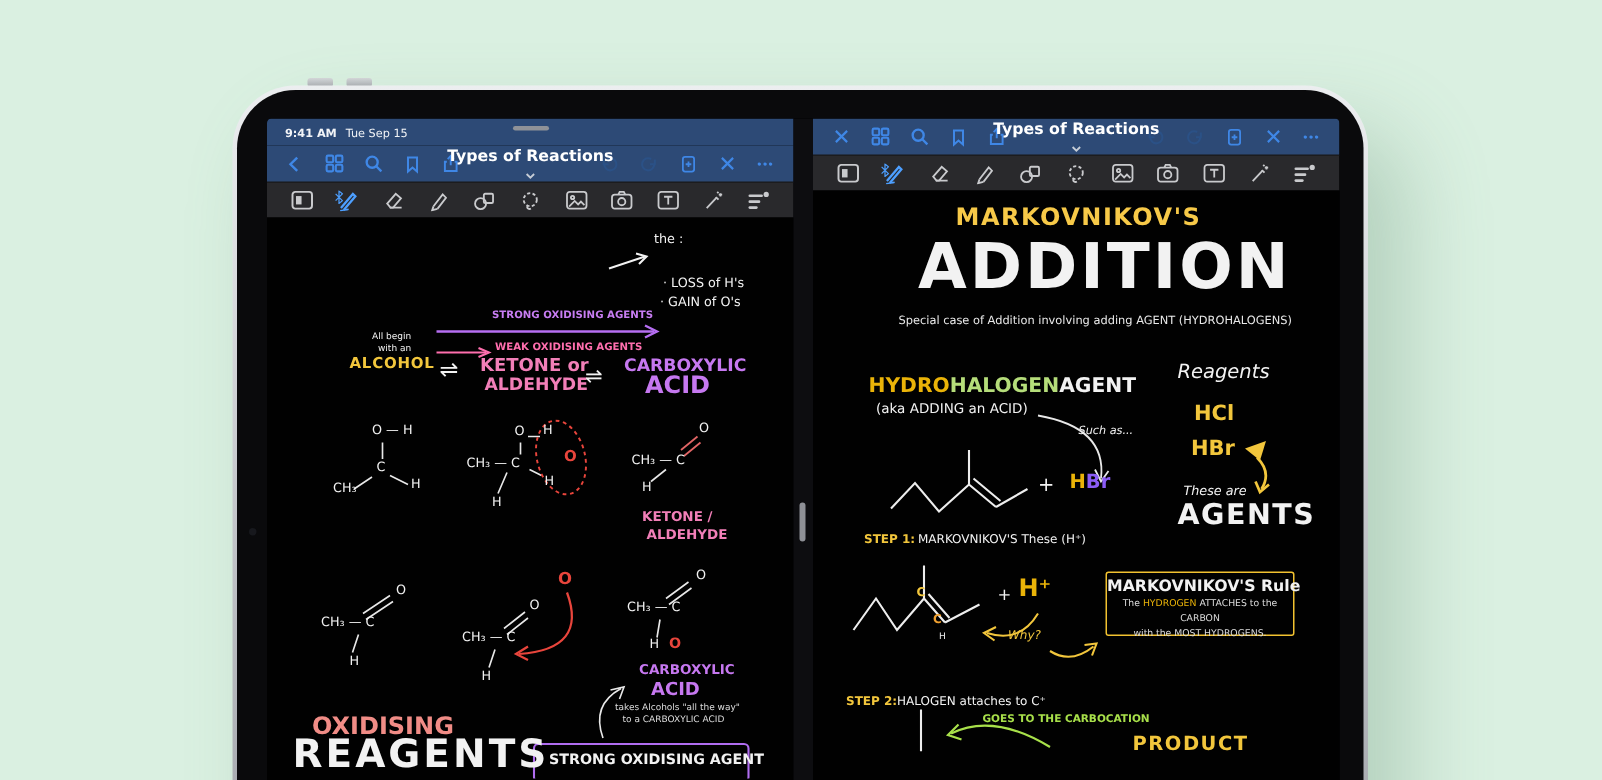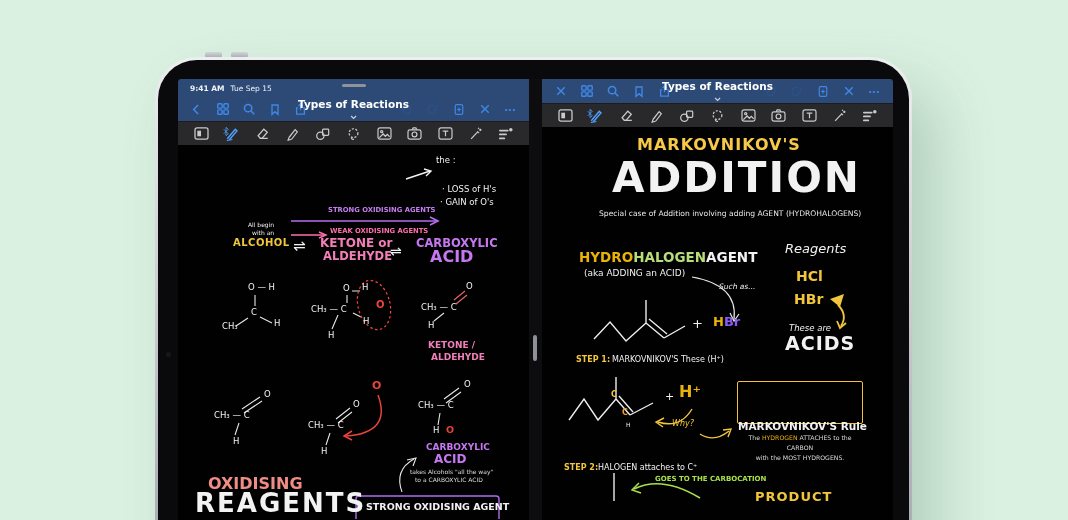--- a/index.html
+++ b/index.html
@@ -481,33 +481,33 @@
       <span class="t" style="left:37px; top:123px; font-size:13.5px; font-weight:bold;"><span class="blue">HYDRO</span><span class="green">HALOGEN</span><span class="w">AGENT</span></span>
       <span class="t w" style="left:42px; top:141px; font-size:9px;">(aka ADDING an ACID)</span>
       <span class="t w" style="left:177px; top:156px; font-size:7.5px; font-style:italic;">Such as...</span>
       <span class="t w" style="left:150px; top:190px; font-size:13px;">+</span>
       <span class="t" style="left:171px; top:188px; font-size:13px; font-weight:bold;"><span class="blue">H</span><span style="color:#8b5cf6;">Br</span></span>
 
       <span class="t w" style="left:243px; top:115px; font-size:13px; font-style:italic;">Reagents</span>
       <span class="t yellow" style="left:254px; top:141px; font-size:14px; font-weight:bold;">HCl</span>
       <span class="t yellow" style="left:252px; top:164px; font-size:14px; font-weight:bold;">HBr</span>
       <span class="t w" style="left:247px; top:197px; font-size:8.5px; font-style:italic;">These are</span>
-      <span class="t w" style="left:243px; top:206px; font-size:19px; font-weight:bold; letter-spacing:1px;">ACIDS</span>
+      <span class="t w" style="left:243px; top:206px; font-size:19px; font-weight:bold; letter-spacing:1px;">AGENTS</span>
 
       <span class="t yellow" style="left:34px; top:228px; font-size:8px; font-weight:bold;">STEP 1:</span>
       <span class="t w" style="left:70px; top:228px; font-size:8px;">MARKOVNIKOV'S These (H⁺)</span>
       <span class="t yellow" style="left:69px; top:263px; font-size:8px; font-weight:bold;">C</span>
       <span class="t" style="left:80px; top:281px; font-size:8px; font-weight:bold; color:#f0a030;">C</span>
       <span class="t w" style="left:84px; top:295px; font-size:6px;">H</span>
       <span class="t w" style="left:123px; top:264px; font-size:11px;">+</span>
       <span class="t blue" style="left:137px; top:256px; font-size:16px; font-weight:bold;">H⁺</span>
       <span class="t yellow" style="left:130px; top:292px; font-size:8px; font-style:italic;">Why?</span>
 
       <div class="rulebox" style="left:195px; top:254px; width:126px; height:43px; padding-top:3px;">
-        <div class="t w" style="position:static; font-size:10.5px; font-weight:bold;margin-top:35px;">MARKOVNIKOV'S Rule</div>
+        <div class="t w" style="position:static; font-size:10.5px; font-weight:bold;">MARKOVNIKOV'S Rule</div>
         <div style="font-size:6.2px; color:#dcdcdc; line-height:1.6; margin-top:1px;">
           <span>The</span>
           <span class="blue">HYDROGEN</span>
           <span>ATTACHES to the CARBON</span><br>
           <span>with the MOST HYDROGENS.</span>
         </div>
       </div>
 
       <span class="t yellow" style="left:22px; top:336px; font-size:8px; font-weight:bold;">STEP 2:</span>
       <span class="t w" style="left:56px; top:336px; font-size:8px;">HALOGEN attaches to C⁺</span>

